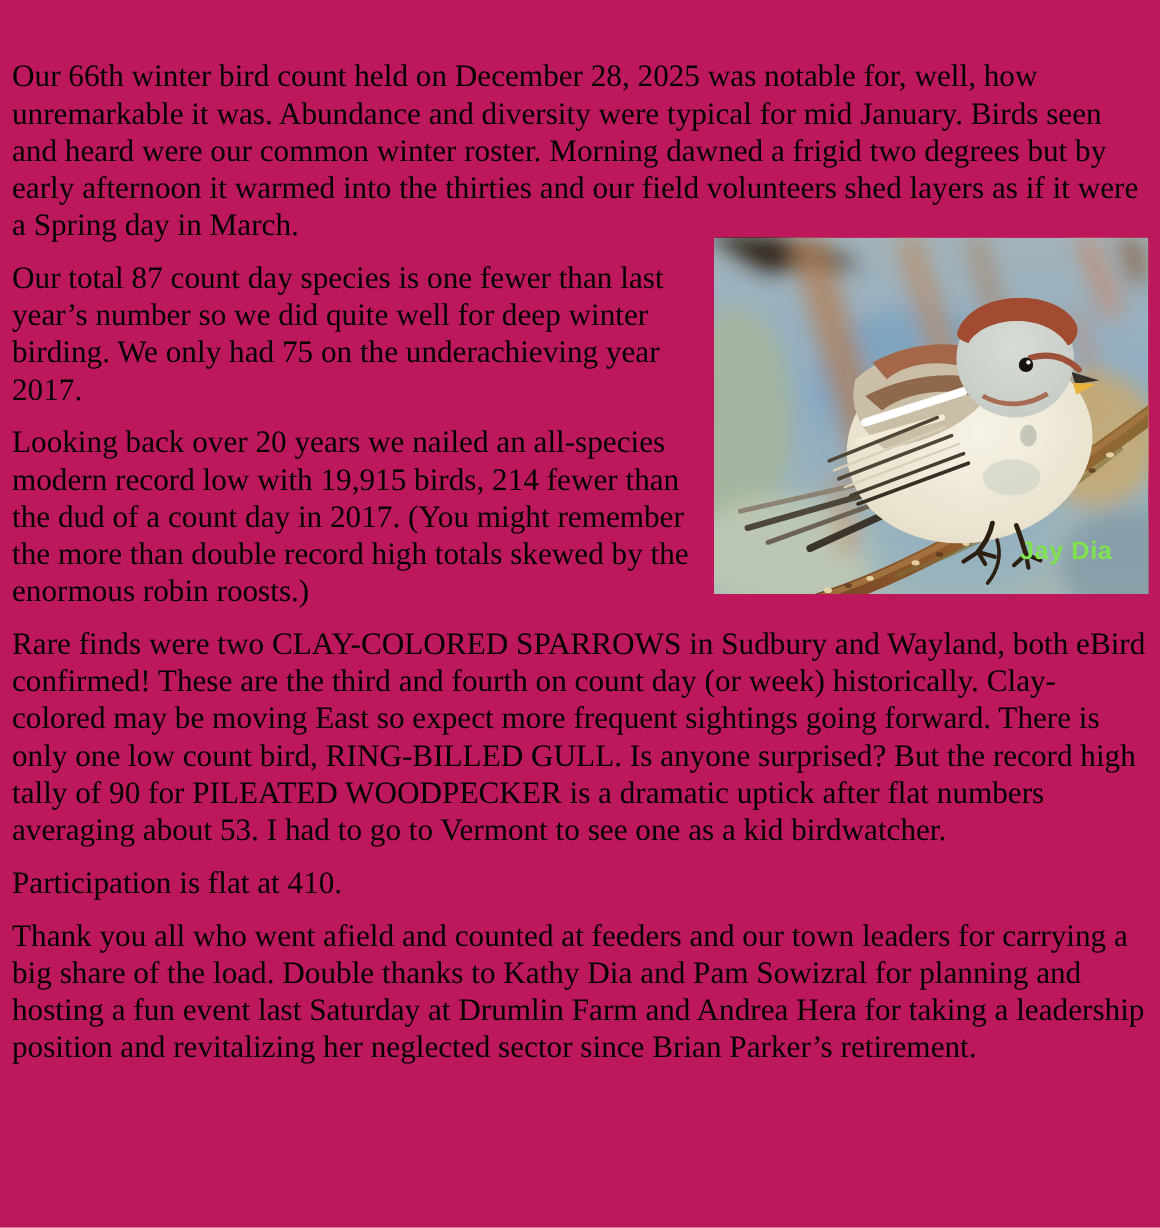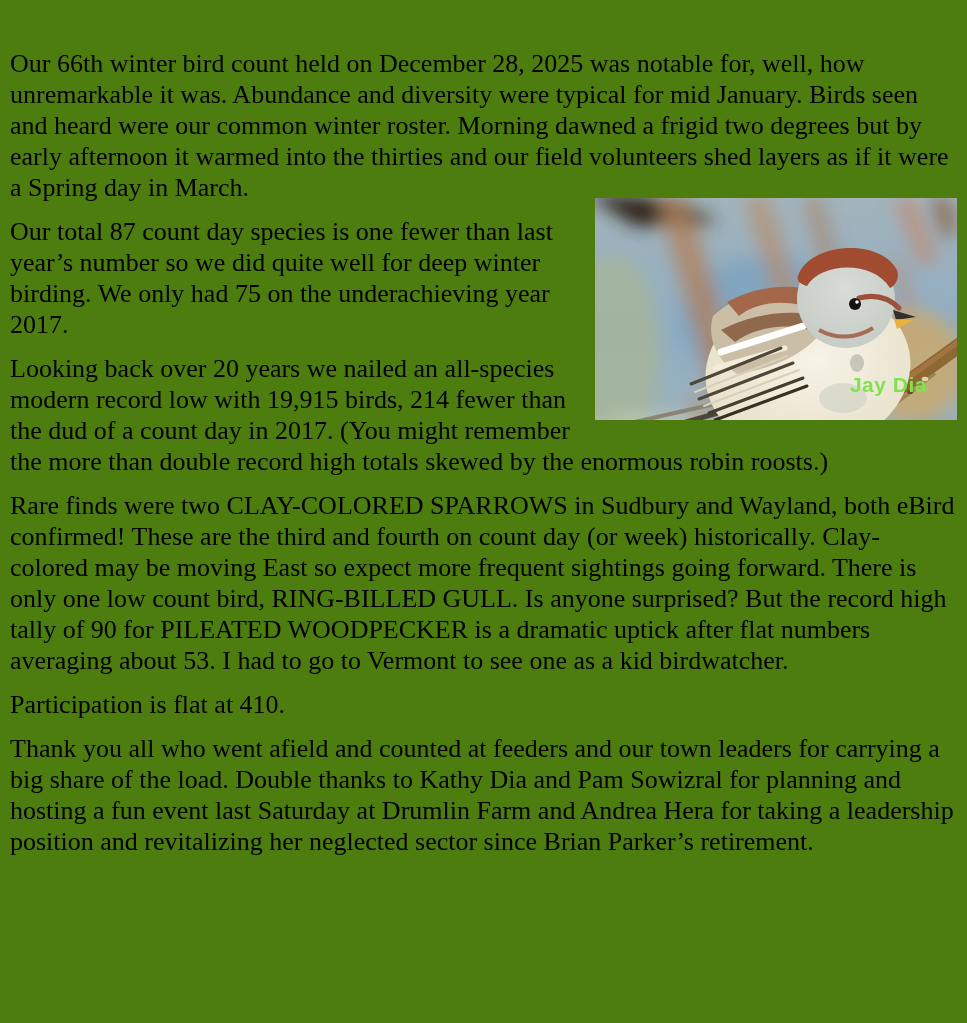--- a/index.html
+++ b/index.html
@@ -12,32 +12,32 @@
   }
   .page {
     box-sizing: border-box;
     width: 967px;
     min-height: 1023px;
     padding: 48px 10px 24px 10px;
     font-family: "Liberation Serif", serif;
     font-size: 26px;
     line-height: 31px;
     color: #000000;
-    background: #4d7c0f;
+    background: #be185d;
   }
   .page p {
     margin: 0 0 13px 0;
   }
   .clear-section {
     clear: both;
   }
   figure.photo {
     float: right;
     width: 362px;
-    height: 222px;
+    height: 297px;
     margin: -18px 0 14px 12px;
     padding: 0;
     position: relative;
     overflow: hidden;
   }
   figure.photo svg {
     display: block;
     width: 362px;
     height: 297px;
   }

